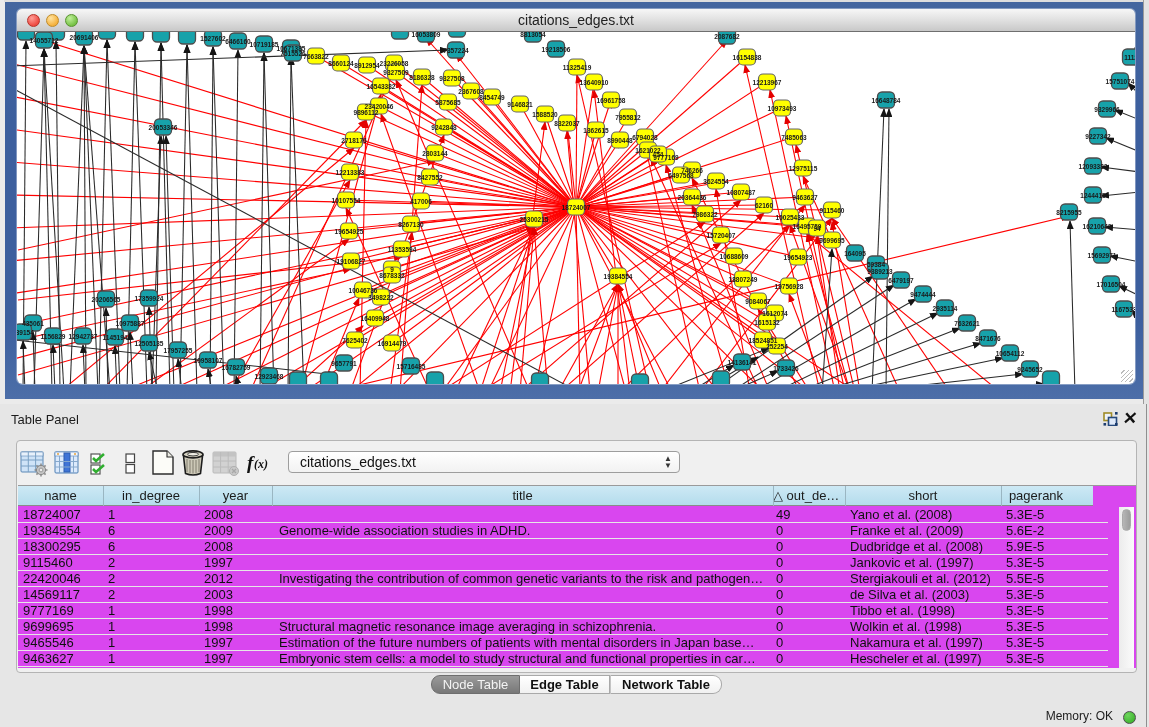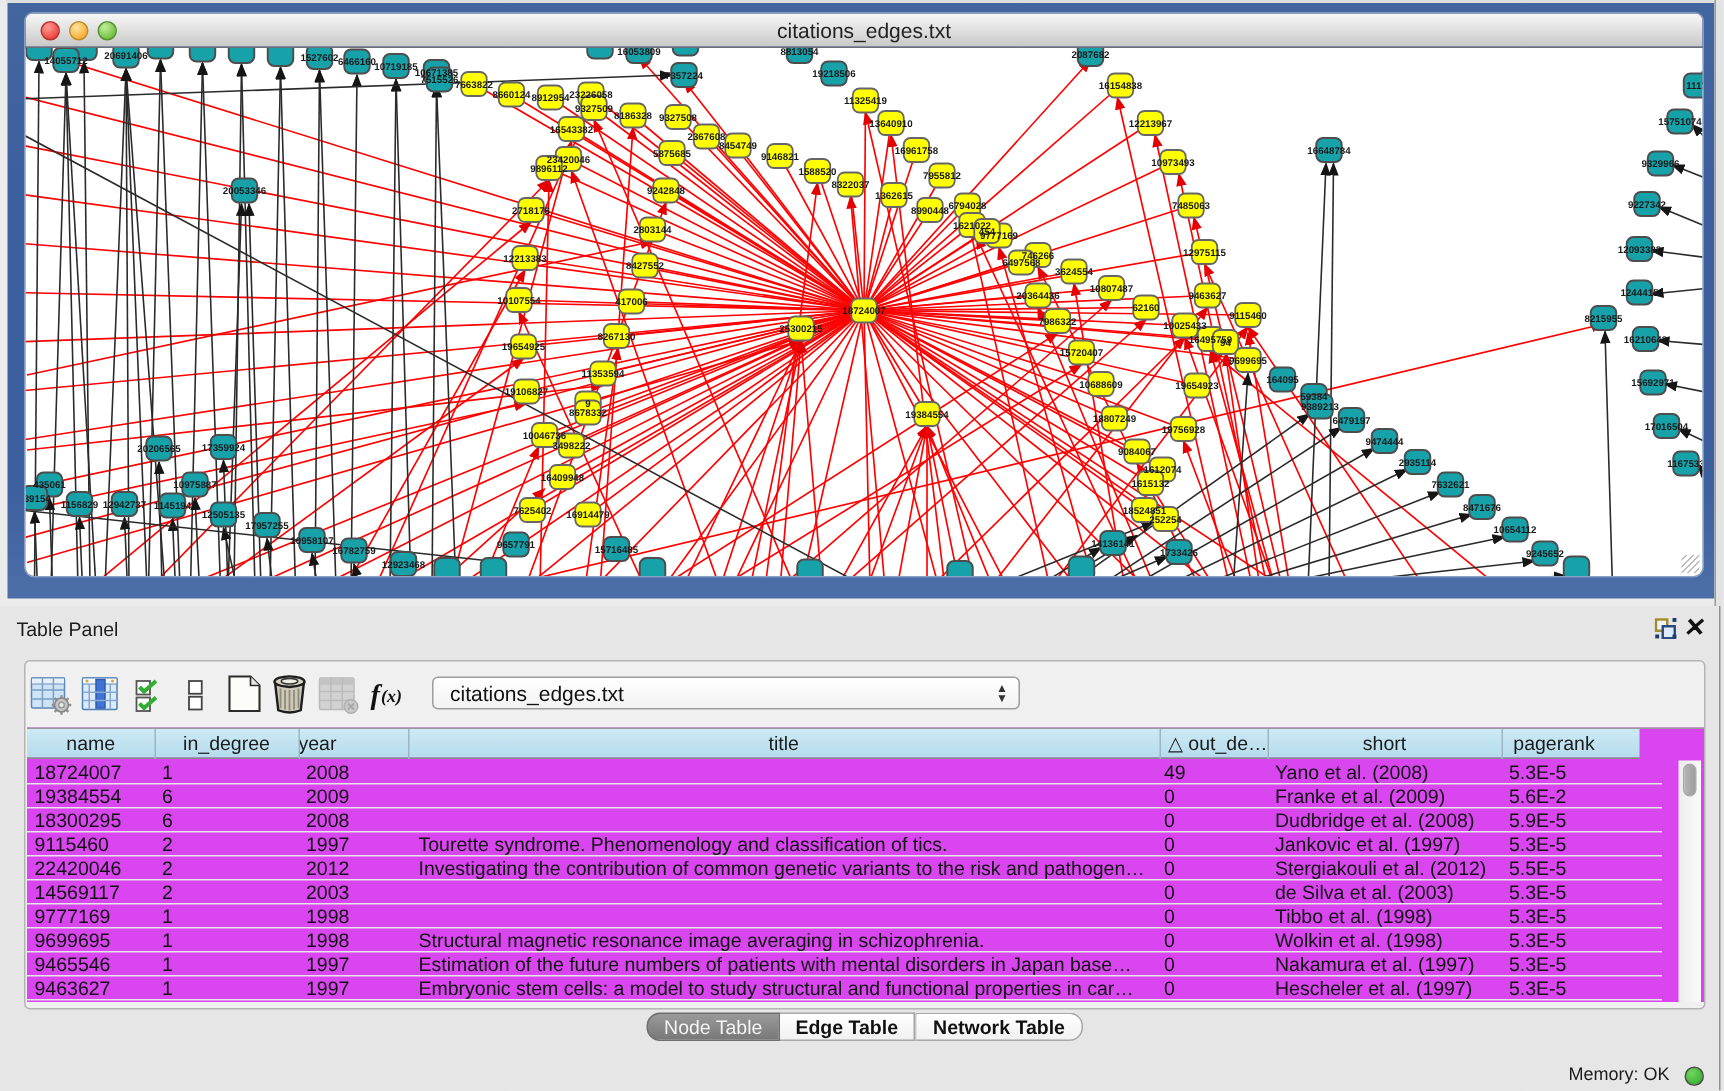--- a/index.html
+++ b/index.html
@@ -630,23 +630,23 @@
 <g transform="translate(242,5)">
  <text x="0" y="16" font-size="19" font-style="italic" font-weight="bold" font-family="Liberation Serif,serif" fill="#111">f</text>
  <text x="7" y="15" font-size="12" font-style="italic" font-weight="bold" font-family="Liberation Serif,serif" fill="#111">(x)</text>
 </g>
 </svg>
   <div id="ddl">citations_edges.txt<span style="position:absolute;right:7px;top:3px;font-size:8px;color:#333;line-height:7px">▲<br>▼</span></div>
   <div id="tbl">
    <div id="thead">
      <span style="left:0;width:85px;text-align:center">name</span>
      <span style="left:85px;width:96px;text-align:center">in_degree</span>
-     <span style="left:181px;width:73px;text-align:left">year</span>
+     <span style="left:181px;width:73px;text-align:center">year</span>
      <span style="left:254px;width:501px;text-align:center">title</span>
-     <span style="left:755px;width:72px;text-align:right">△ out_de…</span>
+     <span style="left:755px;width:72px;text-align:left">△ out_de…</span>
      <span style="left:827px;width:156px;text-align:center">short</span>
      <span style="left:983px;width:70px;text-align:center">pagerank</span>
      <i style="left:85px"></i>
           <i style="left:181px"></i>
           <i style="left:254px"></i>
      <i style="left:755px"></i>
           <i style="left:827px"></i>
           <i style="left:983px"></i>
    </div>
    <div id="rows">
@@ -655,37 +655,37 @@
             <span style="left:90px">1</span>
             <span style="left:186px">2008</span>
             <span style="left:758px">49</span>
             <span style="left:832px">Yano et al. (2008)</span>
             <span style="left:988px">5.3E-5</span>
           </div>
 <div class="row" style="top:16px">
             <span style="left:5px">19384554</span>
             <span style="left:90px">6</span>
             <span style="left:186px">2009</span>
+            <span style="left:261px">Genome-wide association studies in ADHD.</span>
             <span style="left:758px">0</span>
             <span style="left:832px">Franke et al. (2009)</span>
             <span style="left:988px">5.6E-2</span>
           </div>
 <div class="row" style="top:32px">
             <span style="left:5px">18300295</span>
             <span style="left:90px">6</span>
             <span style="left:186px">2008</span>
             <span style="left:758px">0</span>
             <span style="left:832px">Dudbridge et al. (2008)</span>
             <span style="left:988px">5.9E-5</span>
           </div>
 <div class="row" style="top:48px">
             <span style="left:5px">9115460</span>
             <span style="left:90px">2</span>
             <span style="left:186px">1997</span>
-            <span style="left:261px">Tourette syndrome. Phenomenology and classification of tics.</span>
             <span style="left:758px">0</span>
             <span style="left:832px">Jankovic et al. (1997)</span>
             <span style="left:988px">5.3E-5</span>
           </div>
 <div class="row" style="top:64px">
             <span style="left:5px">22420046</span>
             <span style="left:90px">2</span>
             <span style="left:186px">2012</span>
             <span style="left:261px">Investigating the contribution of common genetic variants to the risk and pathogen…</span>
             <span style="left:758px">0</span>

